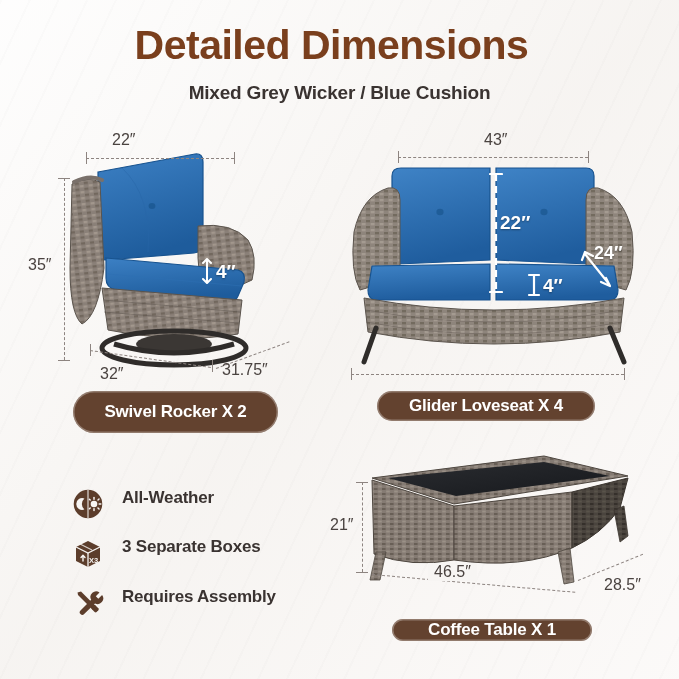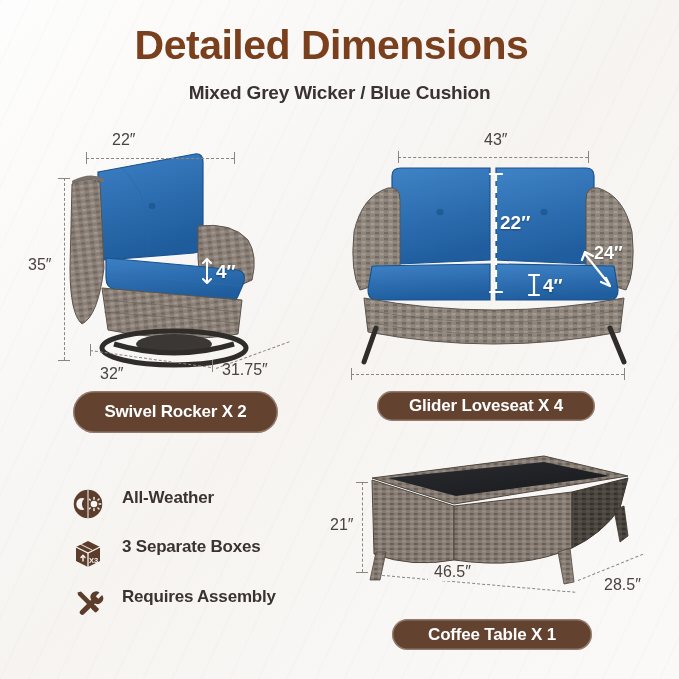--- a/index.html
+++ b/index.html
@@ -238,21 +238,21 @@
     <div class="tick-h" style="left:356px;top:482px;width:12px;"></div>
     <div class="tick-h" style="left:356px;top:572px;width:12px;"></div>
     <div class="dimlabel" style="left:330px;top:516px;">21″</div>
 
     <div class="dash-h" style="left:372px;top:574px;width:204px;transform:rotate(5deg);transform-origin:left center;"></div>
     <div class="dimlabel" style="left:428px;top:563px;background:#f7f5f3;padding:0 6px;">46.5″</div>
 
     <div class="dash-h" style="left:578px;top:580px;width:70px;transform:rotate(-22deg);transform-origin:left center;"></div>
     <div class="dimlabel" style="left:604px;top:576px;">28.5″</div>
 
-    <div class="pill" style="left:392px;top:619px;width:200px;height:31px;">
+    <div class="pill" style="left:392px;top:619px;width:200px;height:22px;">
       <span>Coffee Table X 1</span>
     </div>
   </div>
 
   <div class="feat" style="left:72px;top:488px;">
     <svg class="ficon" viewBox="0 0 32 32">
       <circle cx="16" cy="16" r="15" fill="#5c3d2b"></circle>
       <circle cx="16" cy="16" r="15" fill="none" stroke="#f7f5f3" stroke-width="1.4"></circle>
       <path d="M16,2 L16,30" stroke="#f7f5f3" stroke-width="1.2" opacity=".85"></path>
       <path d="M12.4,10.4 a6,6 0 1 0 0,11.2 a7.4,7.4 0 0 1 0,-11.2 Z" fill="#f7f5f3"></path>

